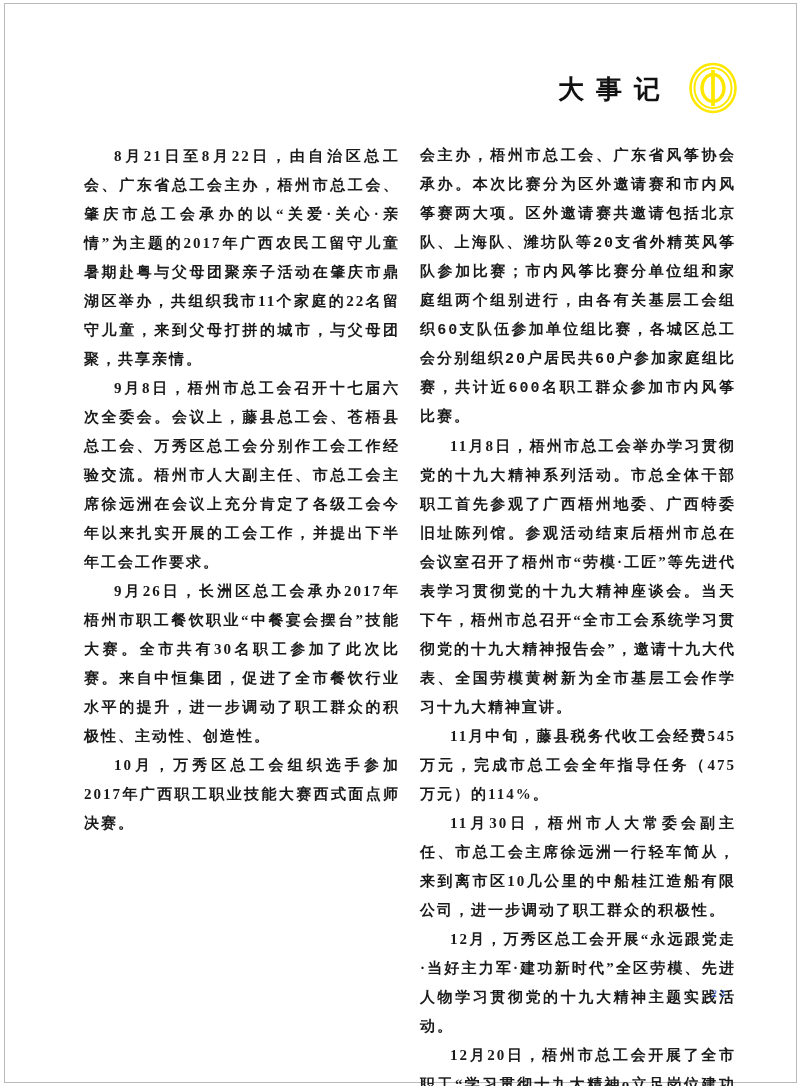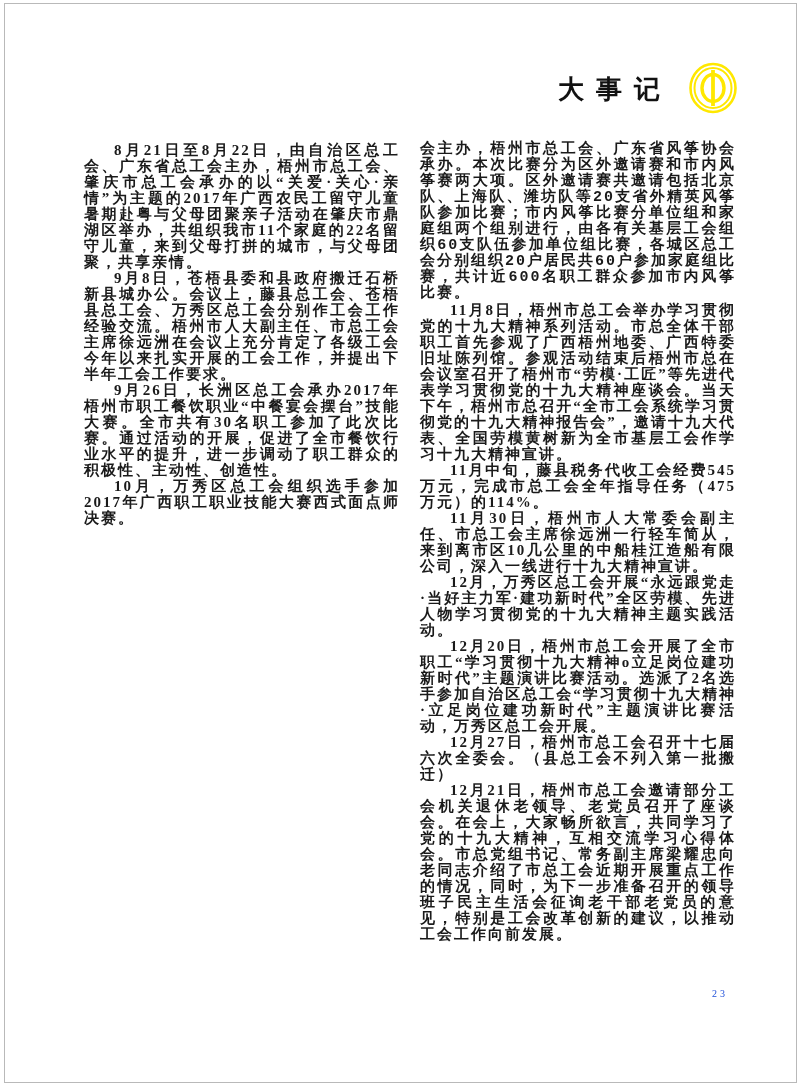--- a/index.html
+++ b/index.html
@@ -55,21 +55,21 @@
     width: 652px;
     display: flex;
     gap: 20px;
   }
   .col {
     width: 316px;
   }
   .para {
     margin: 0;
     font-size: 15px;
-    line-height: 16px;
+    line-height: 29px;
     letter-spacing: 2px;
     color: #1a1a1a;
     text-align: justify;
     text-indent: 2em;
     font-weight: 600;
   }
   .para.cont {
     text-indent: 0;
     font-family: Liberation Mono, monospace;
   }
@@ -96,29 +96,29 @@
         <ellipse cx="25" cy="26" rx="18.5" ry="20" fill="none" stroke="#ffe800" stroke-width="2"></ellipse>
         <ellipse cx="25" cy="26" rx="11" ry="13.5" fill="none" stroke="#ffe800" stroke-width="3.4"></ellipse>
         <line x1="25" y1="8" x2="25" y2="44" stroke="#ffe800" stroke-width="3.8"></line>
       </svg>
     </span>
   </div>
 
   <div class="columns">
     <div class="col">
         <p class="para">8月21日至8月22日，由自治区总工会、广东省总工会主办，梧州市总工会、肇庆市总工会承办的以“关爱·关心·亲情”为主题的2017年广西农民工留守儿童暑期赴粤与父母团聚亲子活动在肇庆市鼎湖区举办，共组织我市11个家庭的22名留守儿童，来到父母打拼的城市，与父母团聚，共享亲情。</p>
-        <p class="para">9月8日，苍梧县委和县政府搬迁石桥新县城办公。会议上，藤县总工会、苍梧县总工会、万秀区总工会分别作工会工作经验交流。梧州市人大副主任、市总工会主席徐远洲在会议上充分肯定了各级工会今年以来扎实开展的工会工作，并提出下半年工会工作要求。</p>
-        <p class="para">9月26日，长洲区总工会承办2017年梧州市职工餐饮职业“中餐宴会摆台”技能大赛。全市共有30名职工参加了此次比赛。通过活动的开展，促进了全市餐饮行业水平的提升，进一步调动了职工群众的积极性、主动性、创造性。</p>
+        <p class="para">9月8日，梧州市总工会召开十七届六次全委会。会议上，藤县总工会、苍梧县总工会、万秀区总工会分别作工会工作经验交流。梧州市人大副主任、市总工会主席徐远洲在会议上充分肯定了各级工会今年以来扎实开展的工会工作，并提出下半年工会工作要求。</p>
+        <p class="para">9月26日，长洲区总工会承办2017年梧州市职工餐饮职业“中餐宴会摆台”技能大赛。全市共有30名职工参加了此次比赛。来自中恒集团，促进了全市餐饮行业水平的提升，进一步调动了职工群众的积极性、主动性、创造性。</p>
         <p class="para">10月，万秀区总工会组织选手参加2017年广西职工职业技能大赛西式面点师决赛。</p>
       </div>
     <div class="col">
         <p class="para cont">会主办，梧州市总工会、广东省风筝协会承办。本次比赛分为区外邀请赛和市内风筝赛两大项。区外邀请赛共邀请包括北京队、上海队、潍坊队等20支省外精英风筝队参加比赛；市内风筝比赛分单位组和家庭组两个组别进行，由各有关基层工会组织60支队伍参加单位组比赛，各城区总工会分别组织20户居民共60户参加家庭组比赛，共计近600名职工群众参加市内风筝比赛。</p>
         <p class="para">11月8日，梧州市总工会举办学习贯彻党的十九大精神系列活动。市总全体干部职工首先参观了广西梧州地委、广西特委旧址陈列馆。参观活动结束后梧州市总在会议室召开了梧州市“劳模·工匠”等先进代表学习贯彻党的十九大精神座谈会。当天下午，梧州市总召开“全市工会系统学习贯彻党的十九大精神报告会”，邀请十九大代表、全国劳模黄树新为全市基层工会作学习十九大精神宣讲。</p>
         <p class="para">11月中旬，藤县税务代收工会经费545万元，完成市总工会全年指导任务（475万元）的114%。</p>
-        <p class="para">11月30日，梧州市人大常委会副主任、市总工会主席徐远洲一行轻车简从，来到离市区10几公里的中船桂江造船有限公司，深入一线进行十九大精神宣讲。</p>
+        <p class="para">11月30日，梧州市人大常委会副主任、市总工会主席徐远洲一行轻车简从，来到离市区10几公里的中船桂江造船有限公司，进一步调动了职工群众的积极性。</p>
         <p class="para">12月，万秀区总工会开展“永远跟党走·当好主力军·建功新时代”全区劳模、先进人物学习贯彻党的十九大精神主题实践活动。</p>
         <p class="para">12月20日，梧州市总工会开展了全市职工“学习贯彻十九大精神o立足岗位建功新时代”主题演讲比赛活动。选派了2名选手参加自治区总工会“学习贯彻十九大精神·立足岗位建功新时代”主题演讲比赛活动，万秀区总工会开展。</p>
         <p class="para">12月27日，梧州市总工会召开十七届六次全委会。（县总工会不列入第一批搬迁）</p>
         <p class="para">12月21日，梧州市总工会邀请部分工会机关退休老领导、老党员召开了座谈会。在会上，大家畅所欲言，共同学习了党的十九大精神，互相交流学习心得体会。市总党组书记、常务副主席梁耀忠向老同志介绍了市总工会近期开展重点工作的情况，同时，为下一步准备召开的领导班子民主生活会征询老干部老党员的意见，特别是工会改革创新的建议，以推动工会工作向前发展。</p>
       </div>
   </div>
 
   <div class="page-number">23</div>
 </div>
 

